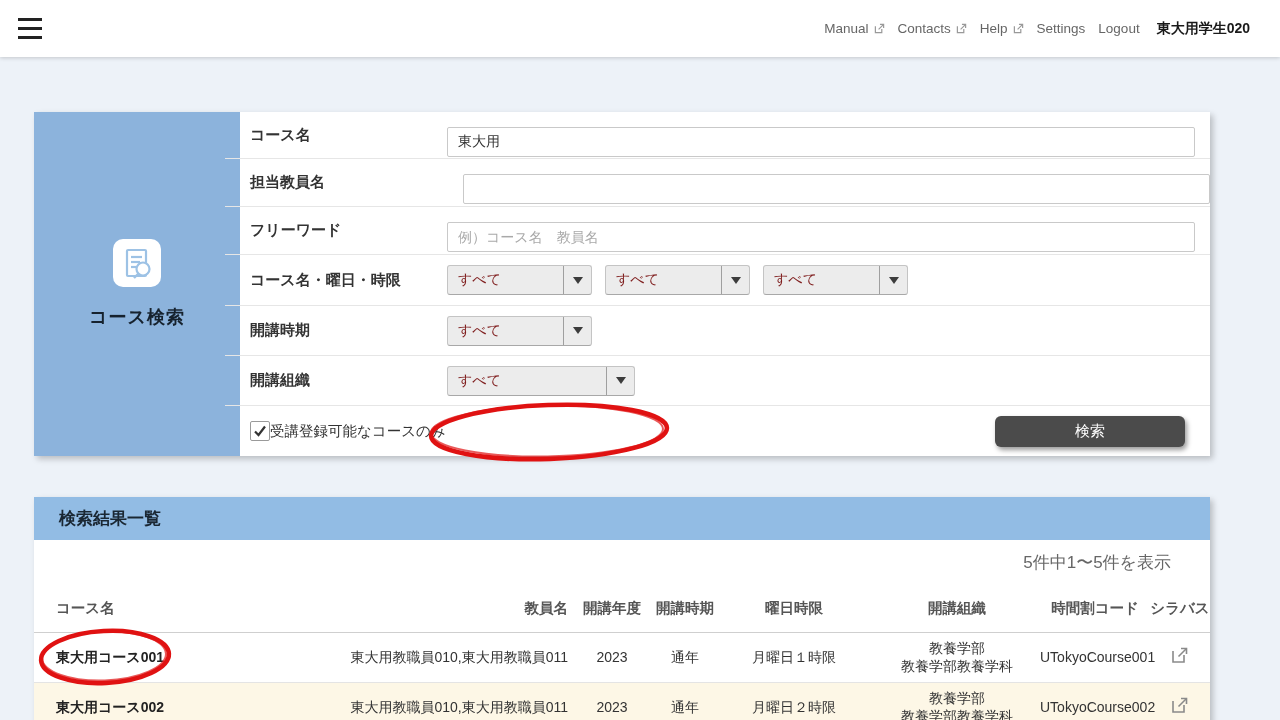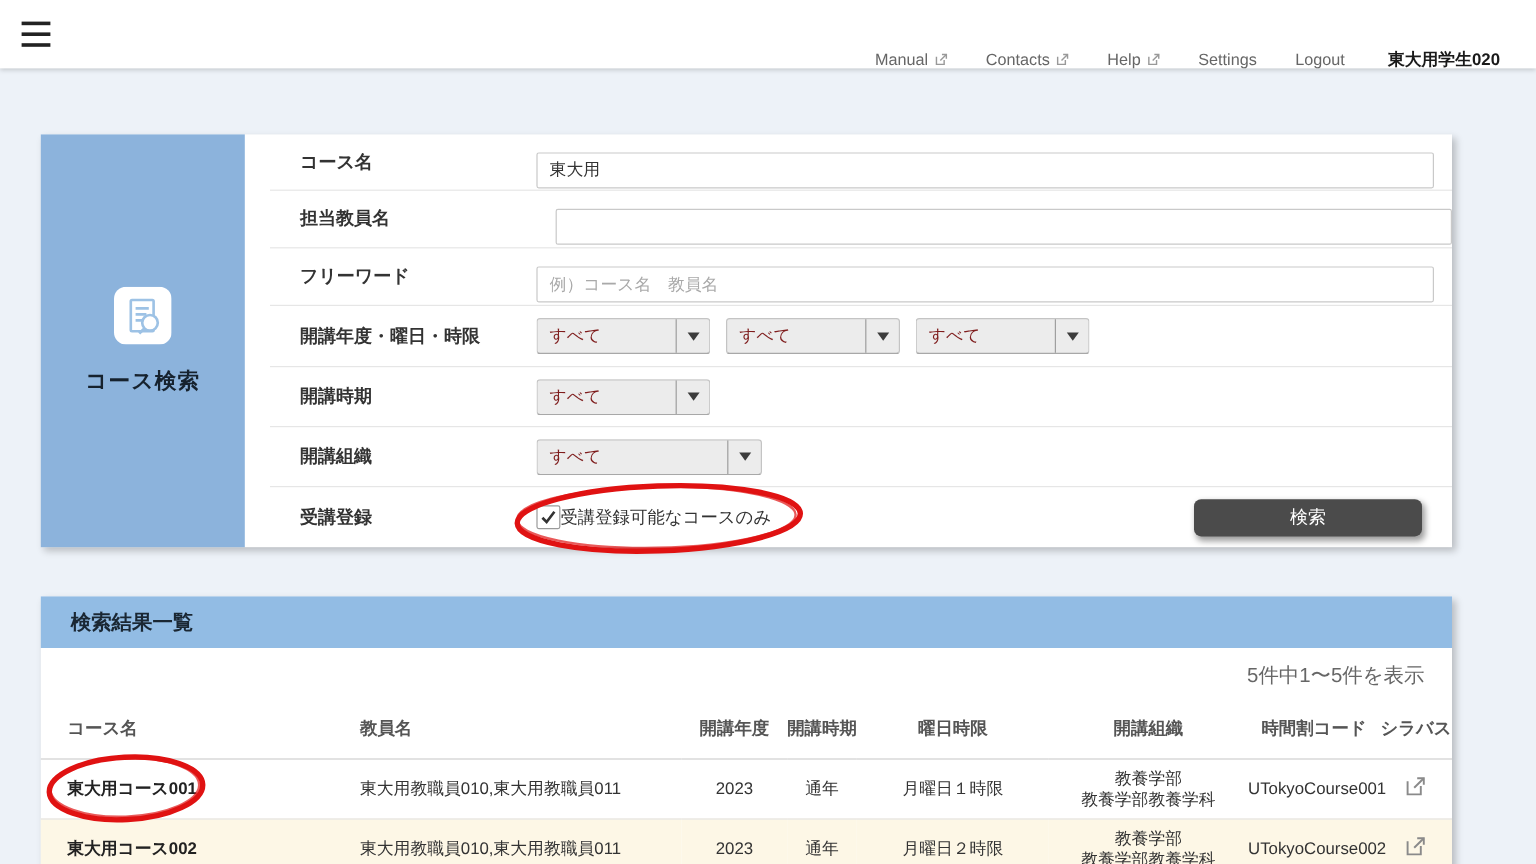--- a/index.html
+++ b/index.html
@@ -11,32 +11,32 @@
   
   .topbar {
     position:absolute; left:0; top:0; width:1280px; height:57px;
     background:#fff; box-shadow:0 1px 4px rgba(0,0,0,.18);
     display:flex; align-items:center;
   }
   .hamburger { position:absolute; left:18px; top:18px; width:24px; height:21px;
     display:flex; flex-direction:column; justify-content:space-between; cursor:pointer; }
   .hamburger span { display:block; height:3px; background:#222; }
   .topnav { position:absolute; right:30px; top:0; height:57px;
-    display:flex; align-items:center; gap:32px;margin-top:21px; }
+    display:flex; align-items:center; gap:13px; }
   .topnav a { color:#666; font-size:13.5px; text-decoration:none;
     display:flex; align-items:center; gap:5px; white-space:nowrap; }
   .topnav .user { color:#1a1a1a; font-weight:bold; font-size:14px; margin-left:4px; }
   .ext { width:11px; height:11px; display:inline-block; }
   
   .search-panel {
     position:absolute; left:34px; top:112px; width:1176px; height:344px;
     background:#fff; box-shadow:3px 3px 6px rgba(0,0,0,.22);
   }
   .search-side {
-    position:absolute; left:0; top:0; width:170px; height:344px;
+    position:absolute; left:0; top:0; width:206px; height:344px;
     background:#8cb3dc; display:flex; flex-direction:column;
     align-items:center; justify-content:center; gap:18px;
   }
   .search-side .side-title { font-size:18px; font-weight:600; color:#16222e; letter-spacing:1px; }
   .form-area { margin-left:191px; width:985px; height:344px; display:flex; flex-direction:column; }
   .form-row { display:flex; align-items:center; border-bottom:1px solid #e6e6e6; padding-left:25px; position:relative; }
   .form-row:last-child { border-bottom:none; }
   .form-label { width:197px; font-size:15px; font-weight:bold; color:#333; flex:none; }
   .text-input {
     width:748px; height:30px; border:1px solid #c9c9c9; border-radius:2px;
@@ -69,29 +69,29 @@
     font-family:"Liberation Sans","DejaVu Sans",sans-serif;
   }
   
   .results-panel {
     position:absolute; left:34px; top:497px; width:1176px; height:300px;
     background:#fff; box-shadow:3px 3px 6px rgba(0,0,0,.22);
   }
   .results-header { height:43px; background:#92bce4; display:flex; align-items:center;
     padding-left:25px; font-size:17px; font-weight:bold; color:#1a2733;text-align:right; }
   .pagination { height:45px; display:flex; align-items:center; justify-content:flex-end;
-    padding-right:23px; font-size:17px; color:#666;text-align:right; }
+    padding-right:39px; font-size:17px; color:#666;text-align:right; }
   table { width:1176px; border-collapse:collapse; table-layout:fixed; }
   th { font-size:14.5px; font-weight:bold; color:#555; height:47px;
     border-bottom:1px solid #cfcfcf; word-break:break-all; line-height:1.25;
     vertical-align:middle; text-align:center; }
   td { font-size:14px; color:#333; height:50px; vertical-align:middle;
     border-bottom:1px solid #e4e4e4; text-align:center; line-height:1.3; }
   .col-course { width:266px; text-align:left; padding-left:22px; }
-  .col-teacher { width:268px; text-align:left; }
+  .col-teacher { width:268px; text-align:right; }
   .col-year { width:88px; } .col-term { width:58px; }
   .col-day { width:160px; } .col-org { width:166px; }
   .col-code { width:110px; } .col-syl { width:60px; }
   .course-name { font-weight:bold; color:#222; }
   tr.row-alt td { background:#fdf7e6; }
   .syl-link { display:inline-flex; cursor:pointer; }
   
   .annot { position:absolute; pointer-events:none; }
 </style>
 </head>
@@ -159,21 +159,21 @@
     </div>
     <div class="form-row" style="height:48px;gap:16px;">
       <div class="form-label">担当教員名</div>
       <input class="text-input" type="text" style="">
     </div>
     <div class="form-row" style="height:48px;">
       <div class="form-label">フリーワード</div>
       <input class="text-input" type="text" placeholder="例）コース名　教員名" style="">
     </div>
     <div class="form-row" style="height:51px;">
-      <div class="form-label">開講年度・曜日・時限</div>
+      <div class="form-label">コース名・曜日・時限</div>
       <div class="selects">
         <div class="select w145">
           <span class="sel-text">すべて</span>
           <span class="sel-arrow"></span>
         </div>
         <div class="select w145">
           <span class="sel-text">すべて</span>
           <span class="sel-arrow"></span>
         </div>
         <div class="select w145">
@@ -190,21 +190,20 @@
       </div>
     </div>
     <div class="form-row" style="height:50px;">
       <div class="form-label">開講組織</div>
       <div class="select w188">
         <span class="sel-text">すべて</span>
         <span class="sel-arrow"></span>
       </div>
     </div>
     <div class="form-row" style="height:50px;">
-      <div class="form-label">受講登録</div>
       <div class="checkbox-wrap">
         <div class="checkbox">
           <svg width="16" height="16" viewBox="0 0 16 16">
             <polyline points="3,8.5 6.5,12 13,3.5" fill="none" stroke="#333" stroke-width="2.2"></polyline>
           </svg>
         </div>
         <span class="checkbox-label">受講登録可能なコースのみ</span>
       </div>
       <button class="search-btn">検索</button>
     </div>

